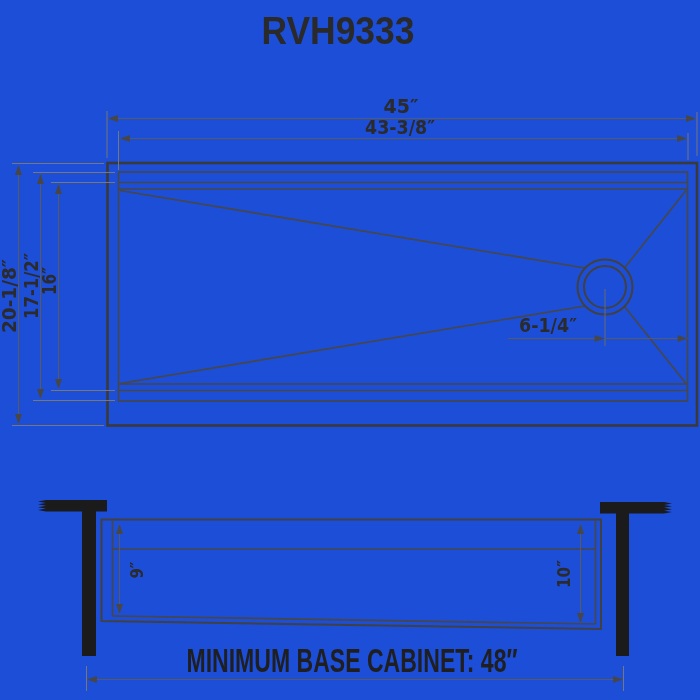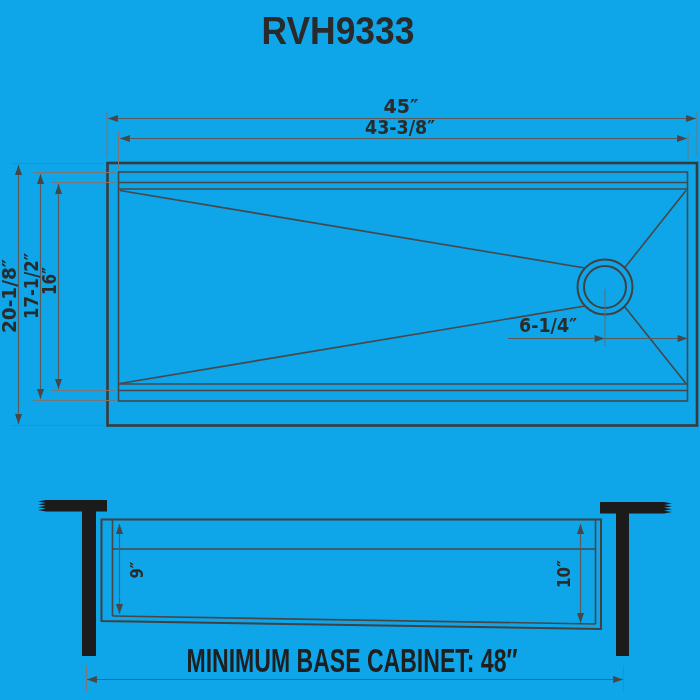--- a/index.html
+++ b/index.html
@@ -1,16 +1,16 @@
 <!DOCTYPE html>
 <html><head>
 <meta charset="utf-8">
 <style>
   html,body{margin:0;padding:0;background:#ffffff;}
-  .canvas{position:relative;width:700px;height:700px;background:#0ea5e9;overflow:hidden;
+  .canvas{position:relative;width:700px;height:700px;background:#1d4ed8;overflow:hidden;
           font-family:"Liberation Sans",sans-serif;}
   svg{position:absolute;left:0;top:0;}
   .heavy{stroke:#3a3a3a;stroke-width:2.6;fill:none;}
   .ln{stroke:#474747;stroke-width:1.6;fill:none;}
   .ln2{stroke:#414141;stroke-width:2;fill:none;}
   .thin{stroke:#6a6a6a;stroke-width:1;fill:none;}
   .dim{stroke:#5a5a5a;stroke-width:1.1;fill:none;}
   .ext{stroke:#777777;stroke-width:1;fill:none;}
   .blk{fill:#1b1b1b;stroke:none;}
   .dimtxt{fill:#2b2b2b;font-family:"DejaVu Sans",sans-serif;font-weight:bold;font-size:19px;}

